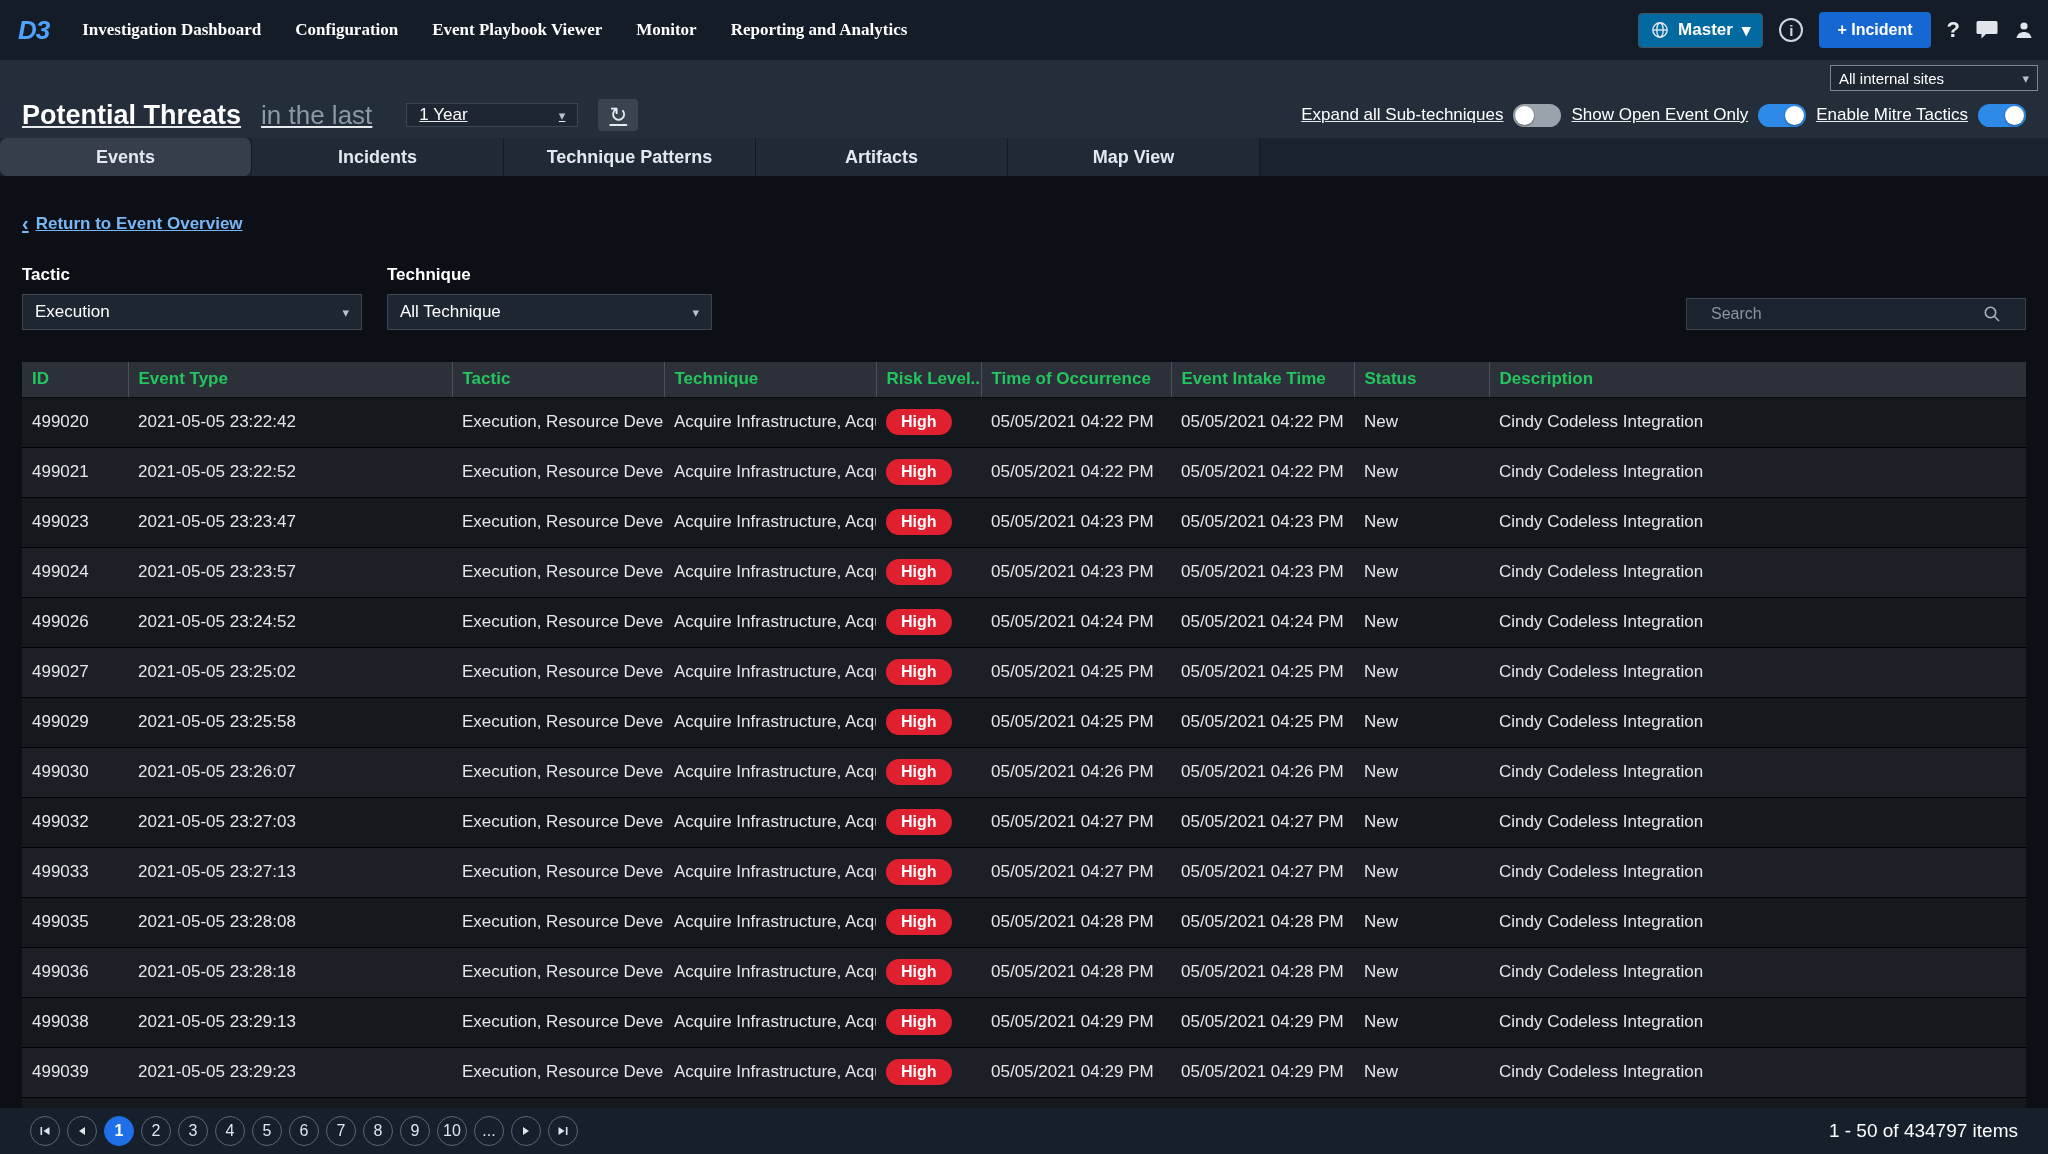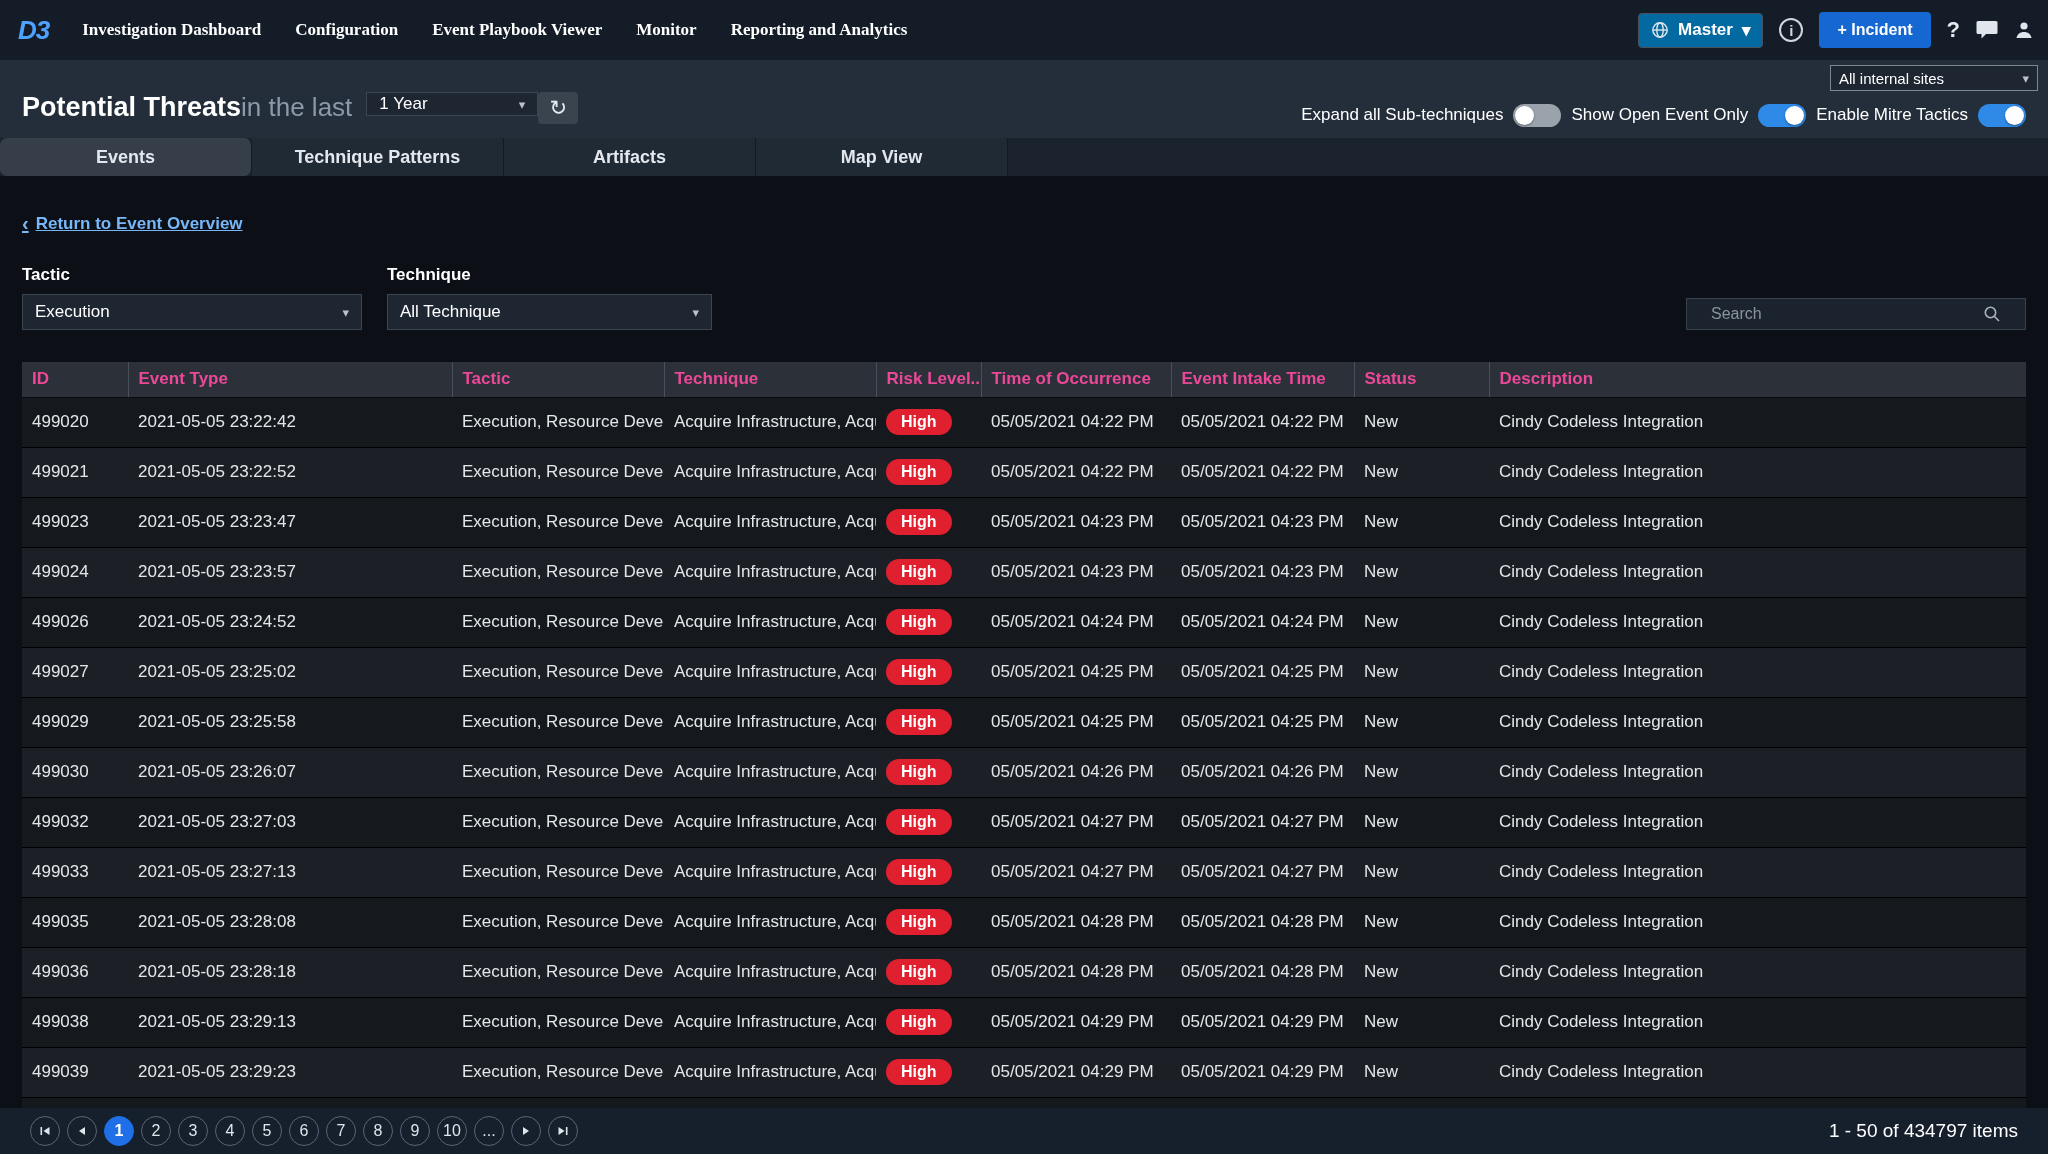--- a/index.html
+++ b/index.html
@@ -18,21 +18,21 @@
   .icon-btn { background:none; border:none; color:#dfe5eb; cursor:pointer; display:flex; align-items:center; font-size:20px; }
   .info-circle { width:24px; height:24px; border:2px solid #cfd6dd; border-radius:50%; color:#cfd6dd; font-size:15px; font-weight:bold; display:flex; align-items:center; justify-content:center; }
   .incident-btn { background:#1567d2; color:#fff; font-size:16px; font-weight:bold; border:none; border-radius:4px; padding:9px 18px; cursor:pointer; white-space:nowrap; }
   .q-mark { font-size:22px; font-weight:bold; color:#e6eaef; }
   
   .band { background:#232e3a; }
   .site-row { height:32px; display:flex; justify-content:flex-end; align-items:flex-start; padding:5px 10px 0; }
   .dd { background:#1d2631; border:1px solid #3c4652; color:#fff; display:flex; align-items:center; justify-content:space-between; cursor:pointer; }
   .dd .caret { color:#b9c2cc; font-size:13px; margin-left:10px; }
   .site-dd { width:208px; height:26px; font-size:15px; padding:0 8px; border-color:#7b8692; }
-  .title-row { height:46px; display:flex; padding:0 22px; gap:0; }
+  .title-row { height:46px; display:flex; align-items:center; padding:0 22px; gap:20px;text-decoration:underline; }
   .page-title { font-size:27px; font-weight:bold; color:#fff; white-space:nowrap; }
   .page-subtitle { font-size:26px; color:#8b99a8; white-space:nowrap; margin-right:14px; }
   .range-dd { width:172px; height:24px; font-size:17px; padding:0 12px; }
   .refresh-btn { width:40px; height:32px; background:#3a444f; border:none; border-radius:4px; color:#e8ecf0; font-size:21px; cursor:pointer; display:flex; align-items:center; justify-content:center; }
   .toggles { margin-left:auto; display:flex; align-items:center; gap:10px; }
   .toggle-label { font-size:17px; color:#fff; white-space:nowrap; }
   .toggle { width:48px; height:23px; border-radius:12px; background:#9aa3ac; position:relative; cursor:pointer; flex:none; }
   .toggle.on { background:#2e8ae6; }
   .toggle .knob { position:absolute; top:2px; left:2px; width:19px; height:19px; border-radius:50%; background:#fff; box-shadow:0 1px 2px rgba(0,0,0,.4); }
   .toggle.on .knob { left:auto; right:2px; }
@@ -49,21 +49,21 @@
   .filter-label { font-size:17px; font-weight:bold; color:#fff; }
   .tactic-dd { width:340px; height:36px; font-size:17px; padding:12px 12px; }
   .technique-dd { width:325px; height:36px; font-size:17px; padding:0 12px; }
   .filter-gap { width:25px; }
   .search-wrap { margin-left:auto; width:340px; height:32px; background:#1b242e; border:1px solid #39434e; display:flex; align-items:center; padding:0 24px; }
   .search-wrap input { flex:1; background:transparent; border:none; outline:none; color:#e8ebee; font-size:16px; font-family:"Liberation Sans", sans-serif; }
   .search-wrap input::placeholder { color:#8a939e; }
   
   .table-wrap { margin-top:32px; }
   table { width:100%; border-collapse:collapse; table-layout:fixed; }
-  thead th { background:#2c3139; height:35px; font-size:17px; font-weight:bold; color:#ec4899; text-align:left; padding:0 10px; border-right:1px solid #4a515a; border-bottom:1px solid #0a0c0f; white-space:nowrap; overflow:hidden; cursor:pointer; }
+  thead th { background:#2c3139; height:35px; font-size:17px; font-weight:bold; color:#22c55e; text-align:left; padding:0 10px; border-right:1px solid #4a515a; border-bottom:1px solid #0a0c0f; white-space:nowrap; overflow:hidden; cursor:pointer; }
   thead th:last-child { border-right:none; }
   tbody td { height:50px; font-size:17px; color:#e4e7ea; padding:0 10px; white-space:nowrap; overflow:hidden; }
   tbody tr { border-bottom:1px solid #000; cursor:pointer; }
   tbody tr:nth-child(odd) { background:#15181d; }
   tbody tr:nth-child(even) { background:#1c2026; }
   .badge { display:inline-block; background:#e01f2f; color:#fff; font-size:16px; font-weight:bold; border-radius:13px; padding:4px 15px; }
   
   .pagination { position:absolute; left:0; right:0; bottom:0; height:46px; background:#15202c; display:flex; align-items:center; padding:0 30px; gap:7px; z-index:5; }
   .pg-btn { width:30px; height:30px; border-radius:50%; border:1px solid #5b6571; background:transparent; color:#dfe5eb; font-size:16px; display:flex; align-items:center; justify-content:center; cursor:pointer; flex:none; font-family:"Liberation Sans", sans-serif; }
   .pg-btn.active { background:#1f6fe8; border-color:#1f6fe8; color:#fff; font-weight:bold; }
@@ -136,20 +136,21 @@
       <span class="toggle-label">Enable Mitre Tactics</span>
       <div class="toggle on">
           <span class="knob"></span>
         </div>
     </div>
   </div>
 </div>
 
 <div class="tabs">
   <div class="tab active">Events</div>
+  <div class="tab">Incidents</div>
   <div class="tab">Technique Patterns</div>
   <div class="tab">Artifacts</div>
   <div class="tab">Map View</div>
 </div>
 
 <div class="content">
 
   <a class="back-link">
     <span class="chev">‹</span>
     <span>Return to Event Overview</span>

